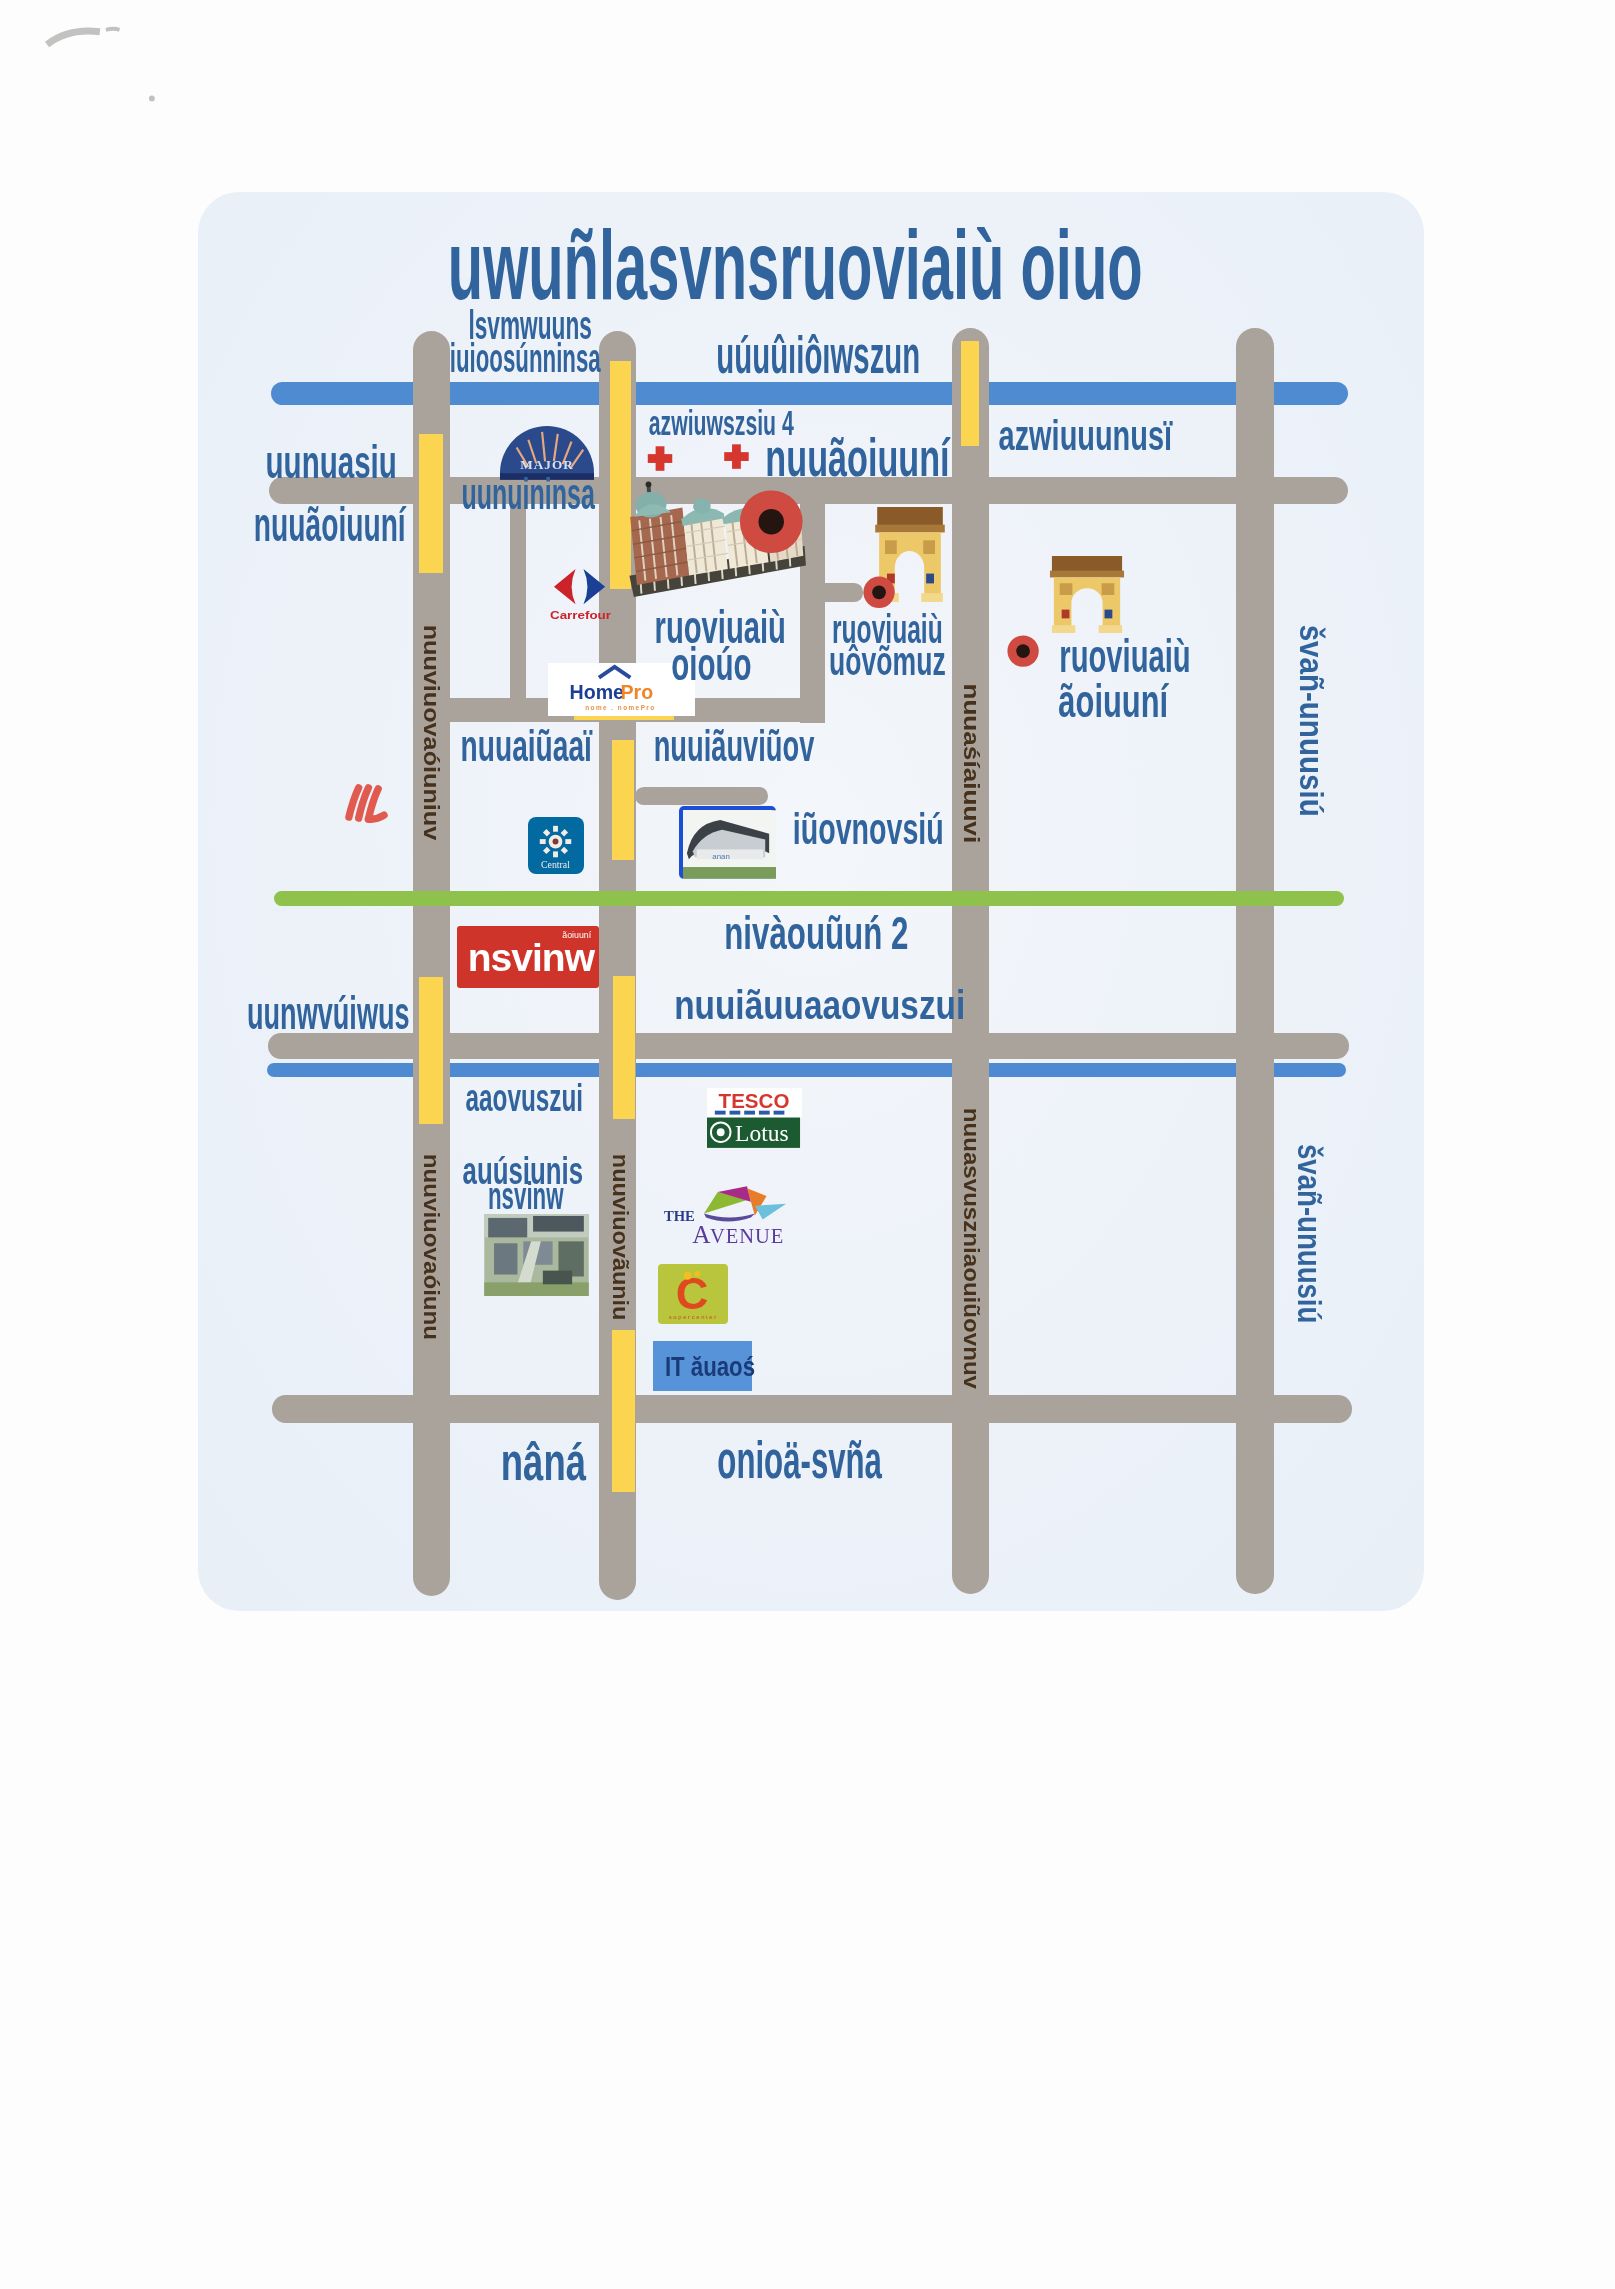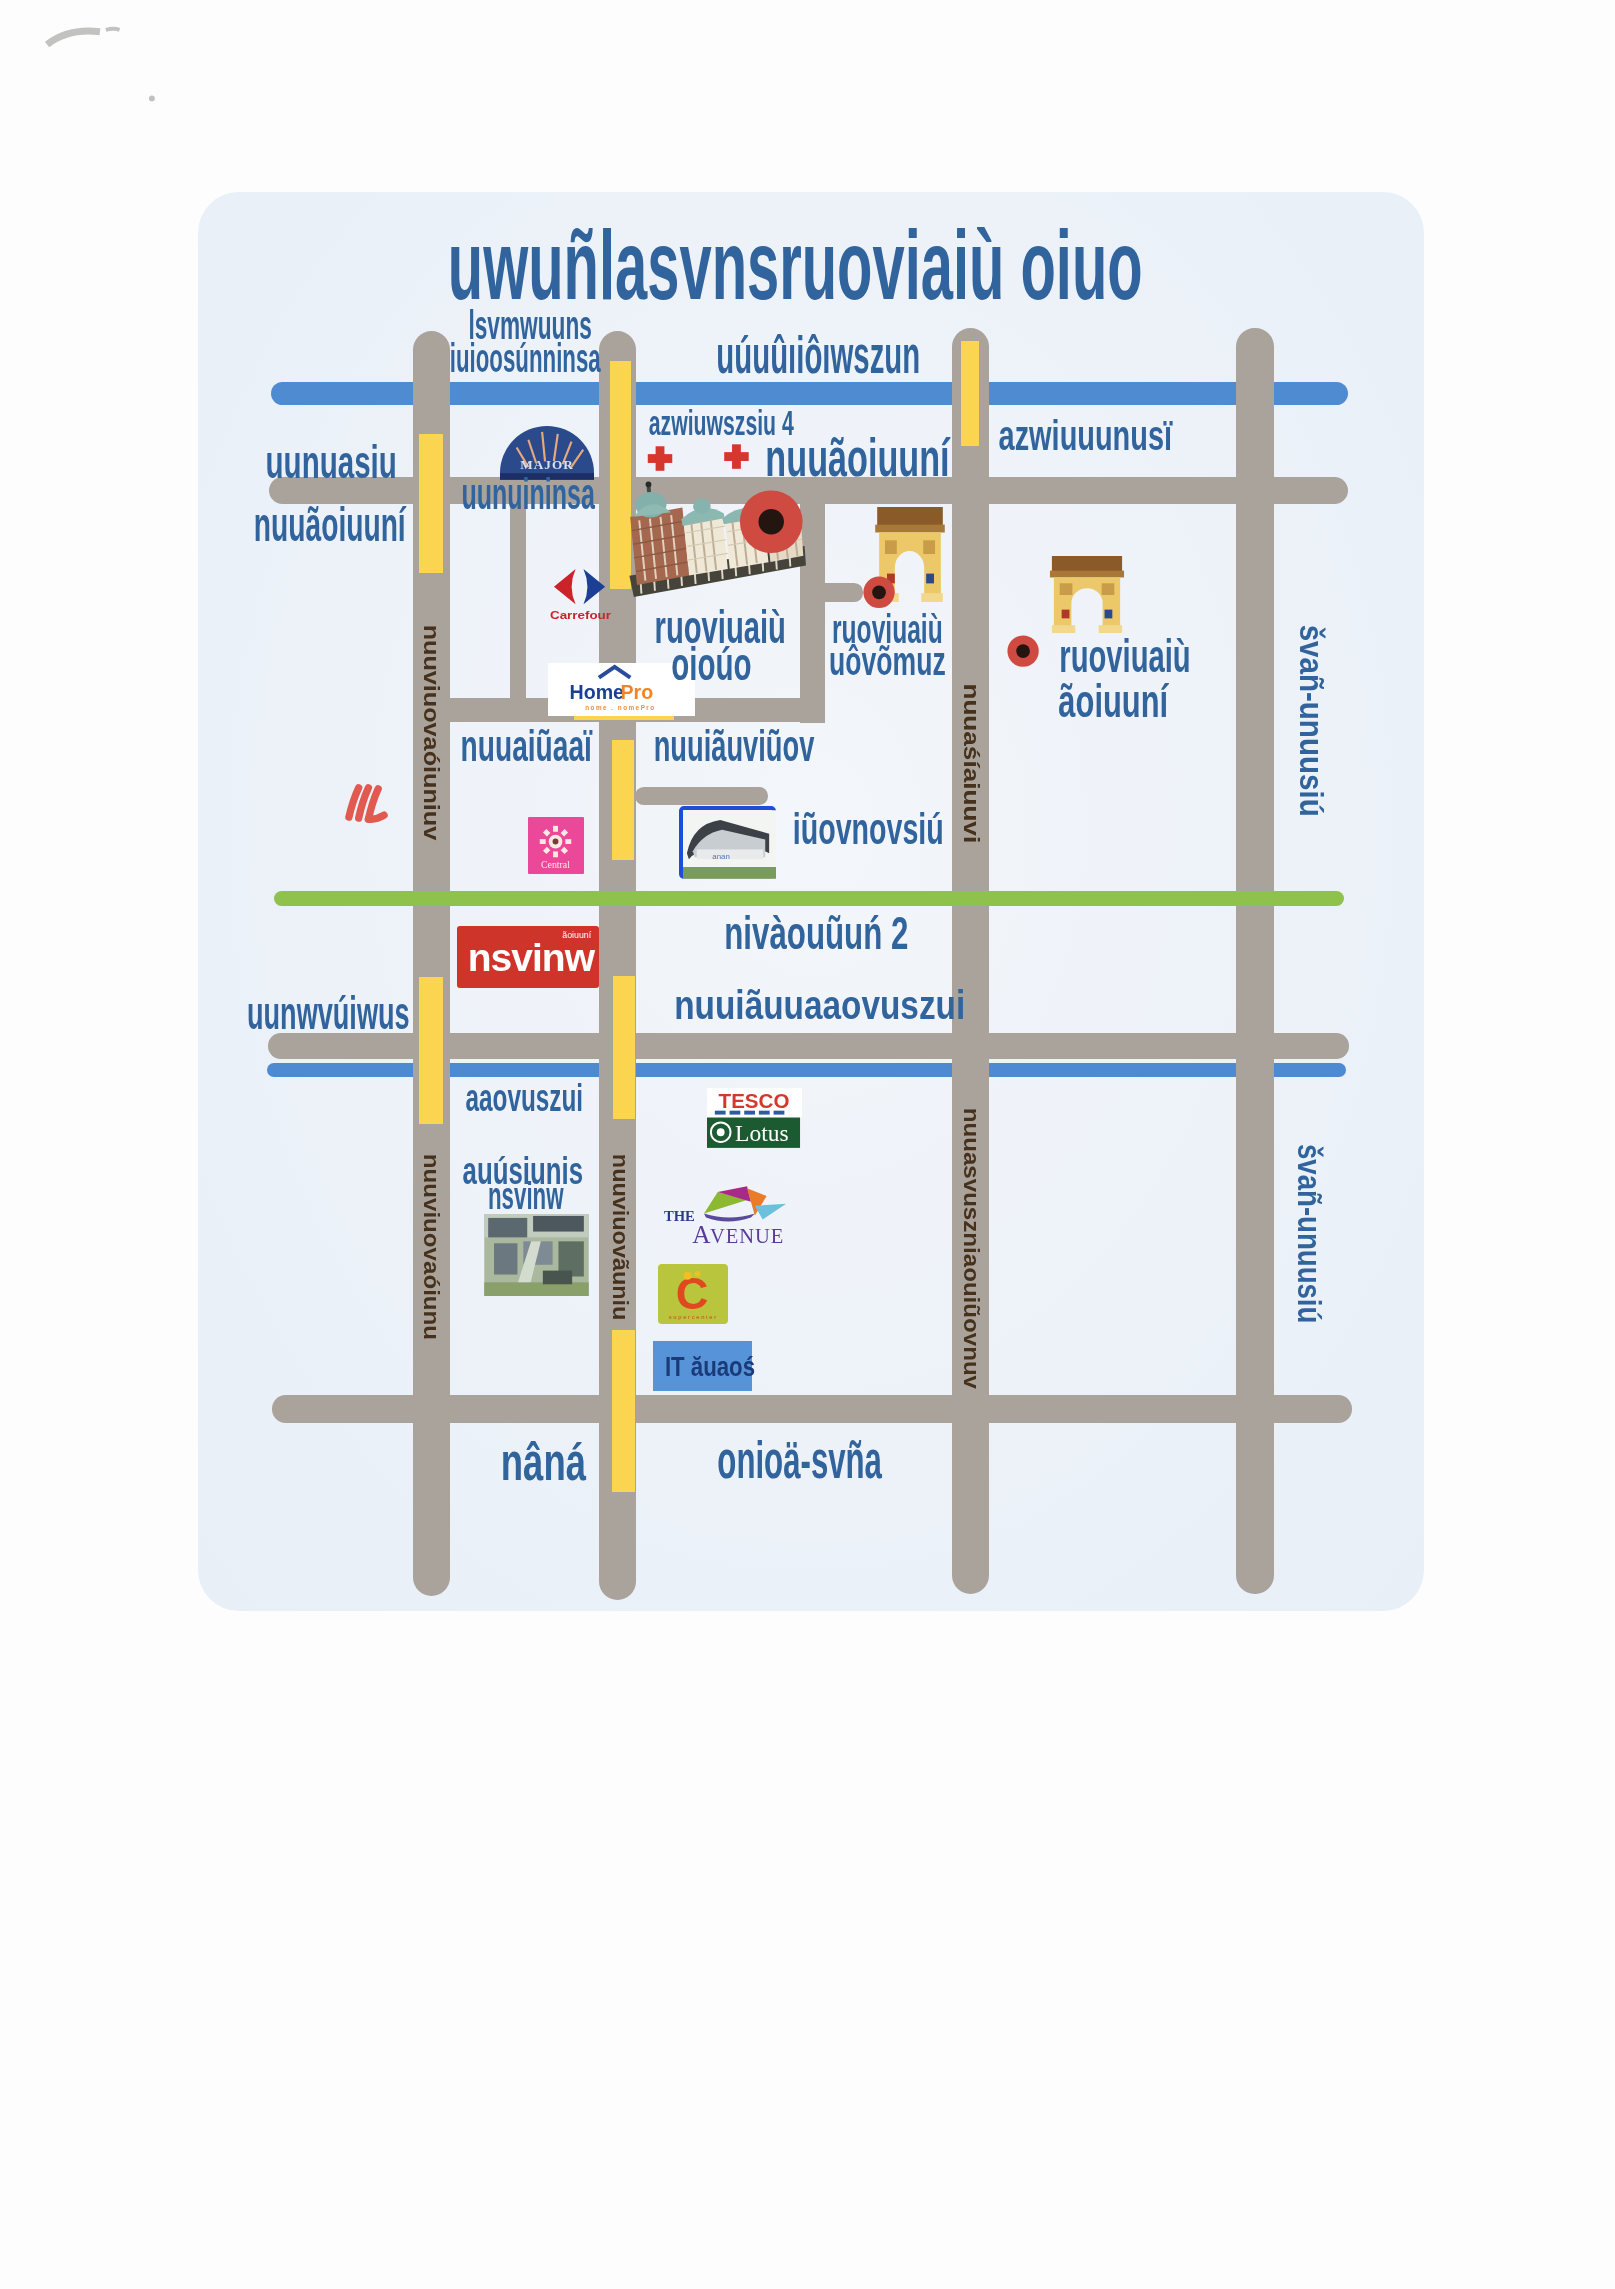--- a/index.html
+++ b/index.html
@@ -65,21 +65,21 @@
 </svg></div>
 
 <div style="position:absolute;left:504px;top:663px;width:147px;height:53px;background:#fff;margin-left:44px;">
 <svg width="147" height="53" viewBox="0 0 150 54">
 <path d="M52 15 L68 4 L84 15" fill="none" stroke="#2a4a9c" stroke-width="4"></path>
 <text x="22" y="37" font-family="Liberation Sans" font-weight="bold" font-size="20" fill="#1b3f94">Home</text>
 <text x="74" y="37" font-family="Liberation Sans" font-weight="bold" font-size="20" fill="#f08428">Pro</text>
 <text x="38" y="48" font-family="Liberation Sans" font-weight="bold" font-size="6.5" fill="#e89040" letter-spacing="1.5">nome . nomePro</text>
 </svg></div>
 
-<div style="position:absolute;left:528px;top:817px;width:56px;height:57px;background:#ec4899;border-radius:1px;">
+<div style="position:absolute;left:528px;top:817px;width:56px;height:57px;background:#0369a1;border-radius:8px;">
 <svg width="56" height="57" viewBox="0 0 57 58">
 <g fill="#f3ece4">
           <circle cx="28" cy="25" r="7"></circle>
 <g stroke="#f3ece4" stroke-width="5" fill="none">
 <path d="M28 9 L28 15"></path>
             <path d="M28 35 L28 41"></path>
             <path d="M12 25 L18 25"></path>
             <path d="M38 25 L44 25"></path>
 <path d="M17 14 L21 18"></path>
             <path d="M39 14 L35 18"></path>

